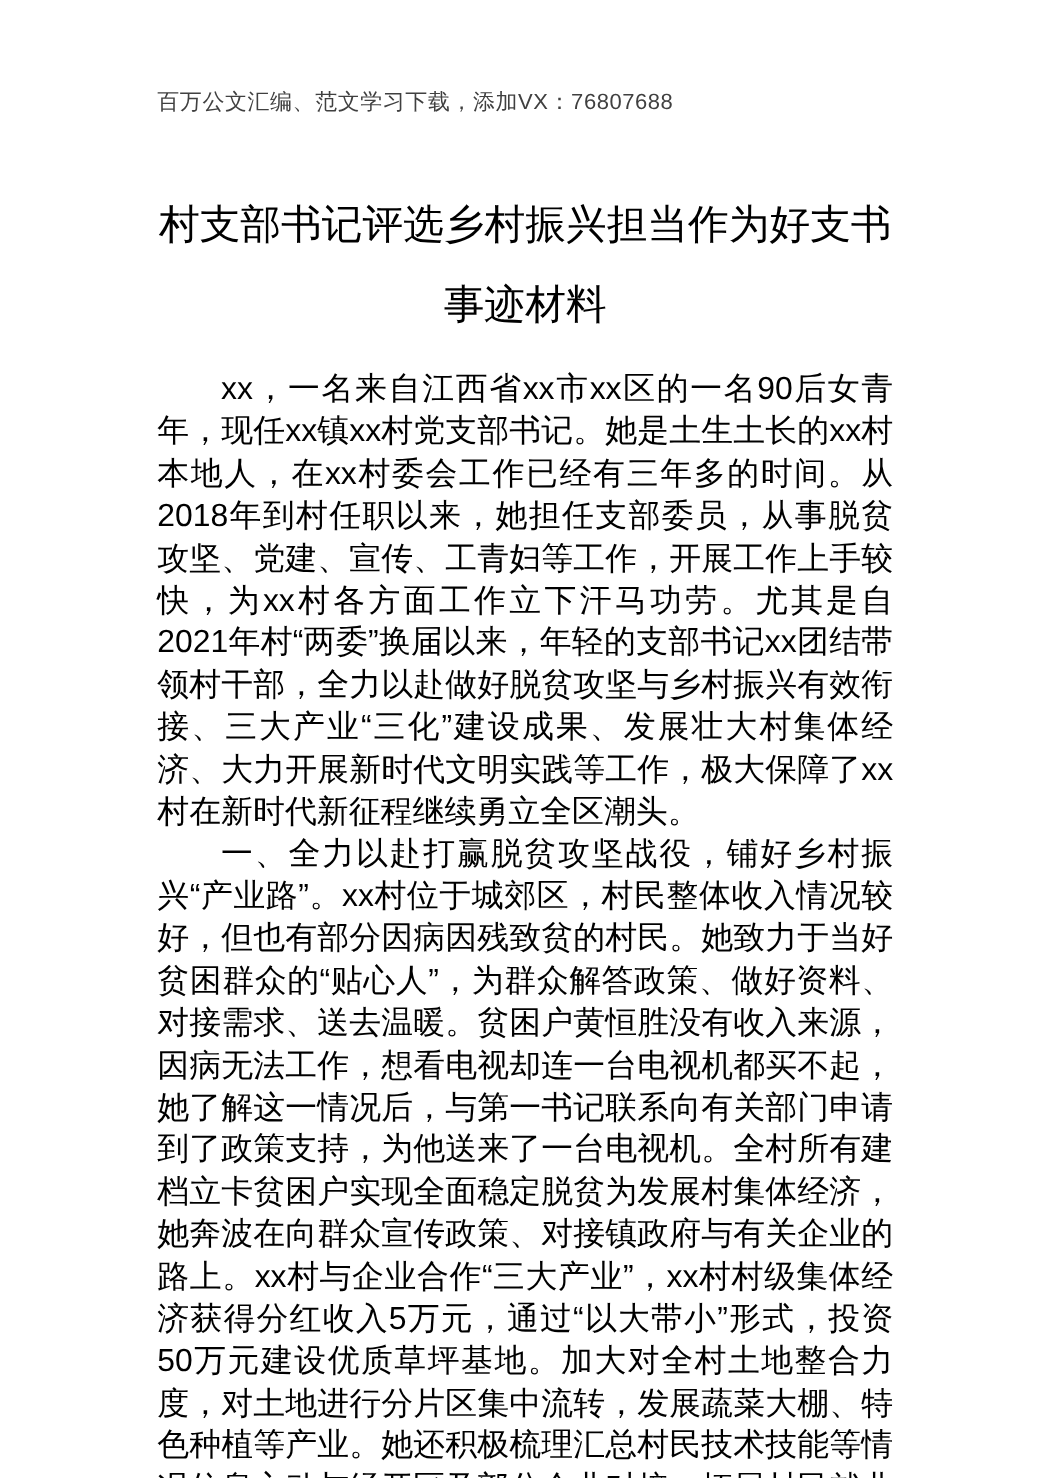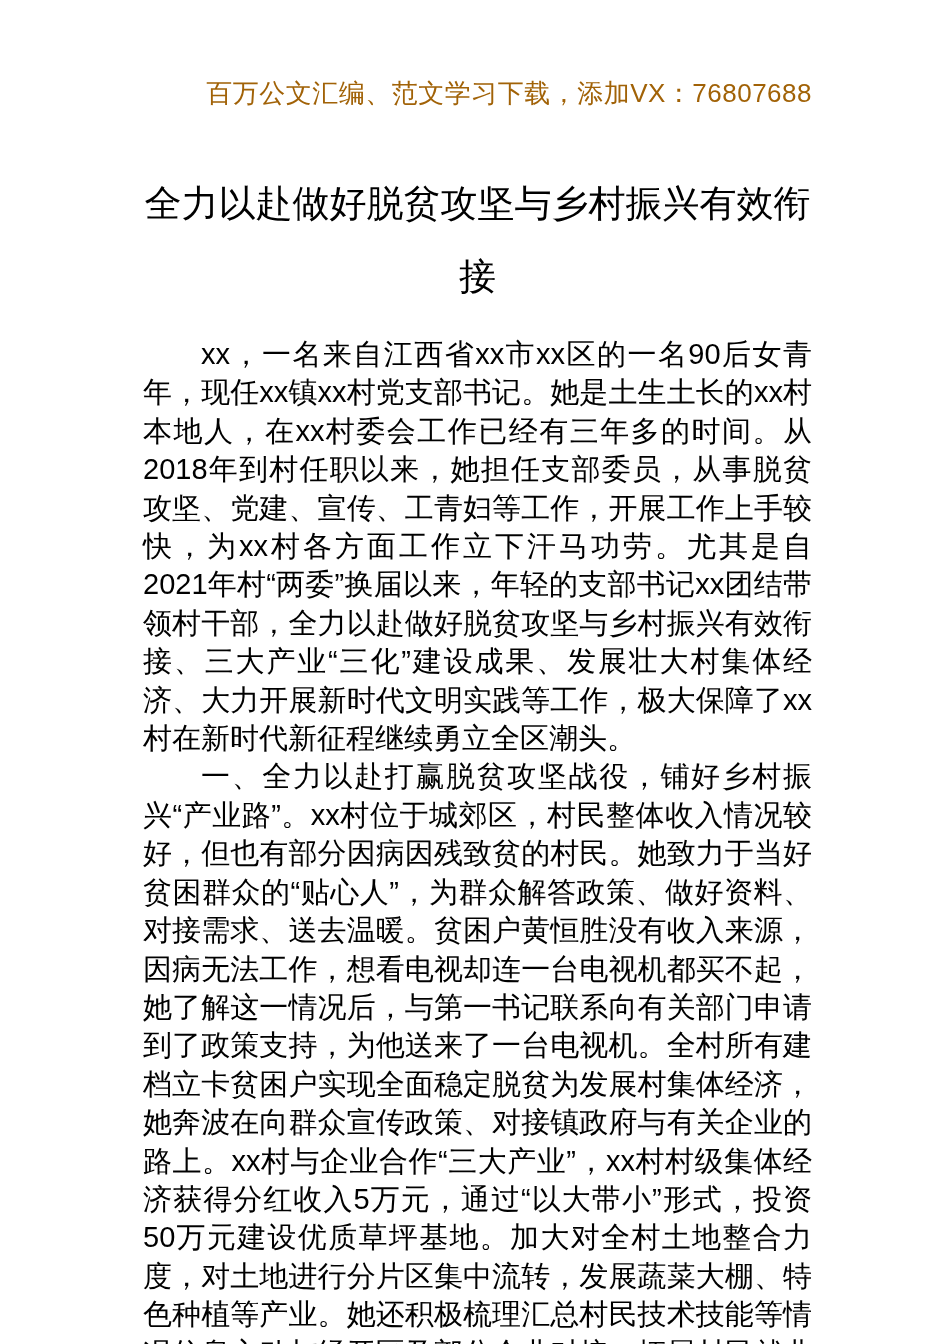--- a/index.html
+++ b/index.html
@@ -15,24 +15,24 @@
     color: #000000;
   }
   .page {
     box-sizing: border-box;
     width: 950px;
     height: 1344px;
     padding: 78px 138px 0 143px;
     background: #ffffff;
   }
   .notice {
-    font-size: 26px;
+    font-size: 20px;
     line-height: 31px;
-    text-align: right;
-    color: #a16207;
+    text-align: left;
+    color: #404040;
     letter-spacing: 0.5px;
   }
   .doc-title {
     margin-top: 58px;
     text-align: center;
     font-size: 37px;
     line-height: 73px;
     font-weight: 400;
     color: #000000;
   }
@@ -53,21 +53,22 @@
   }
 </style>
 </head>
 <body>
 
 <div class="page">
 
   <div class="notice">百万公文汇编、范文学习下载，添加VX：76807688</div>
 
   <div class="doc-title">
-    <span class="title-line">全力以赴做好脱贫攻坚与乡村振兴有效衔接</span>
+    <span class="title-line">村支部书记评选乡村振兴担当作为好支书</span>
+    <span class="title-line">事迹材料</span>
   </div>
 
   <div class="body-text">
     <p>xx，一名来自江西省xx市xx区的一名90后女青年，现任xx镇xx村党支部书记。她是土生土长的xx村本地人，在xx村委会工作已经有三年多的时间。从2018年到村任职以来，她担任支部委员，从事脱贫攻坚、党建、宣传、工青妇等工作，开展工作上手较快，为xx村各方面工作立下汗马功劳。尤其是自2021年村“两委”换届以来，年轻的支部书记xx团结带领村干部，全力以赴做好脱贫攻坚与乡村振兴有效衔接、三大产业“三化”建设成果、发展壮大村集体经济、大力开展新时代文明实践等工作，极大保障了xx村在新时代新征程继续勇立全区潮头。</p>
     <p>一、全力以赴打赢脱贫攻坚战役，铺好乡村振兴“产业路”。xx村位于城郊区，村民整体收入情况较好，但也有部分因病因残致贫的村民。她致力于当好贫困群众的“贴心人”，为群众解答政策、做好资料、对接需求、送去温暖。贫困户黄恒胜没有收入来源，因病无法工作，想看电视却连一台电视机都买不起，她了解这一情况后，与第一书记联系向有关部门申请到了政策支持，为他送来了一台电视机。全村所有建档立卡贫困户实现全面稳定脱贫为发展村集体经济，她奔波在向群众宣传政策、对接镇政府与有关企业的路上。xx村与企业合作“三大产业”，xx村村级集体经济获得分红收入5万元，通过“以大带小”形式，投资50万元建设优质草坪基地。加大对全村土地整合力度，对土地进行分片区集中流转，发展蔬菜大棚、特色种植等产业。她还积极梳理汇总村民技术技能等情况信息主动与经开区及部分企业对接，拓展村民就业和增收渠道。</p>
   </div>
 
 </div>
 
 </body></html>

